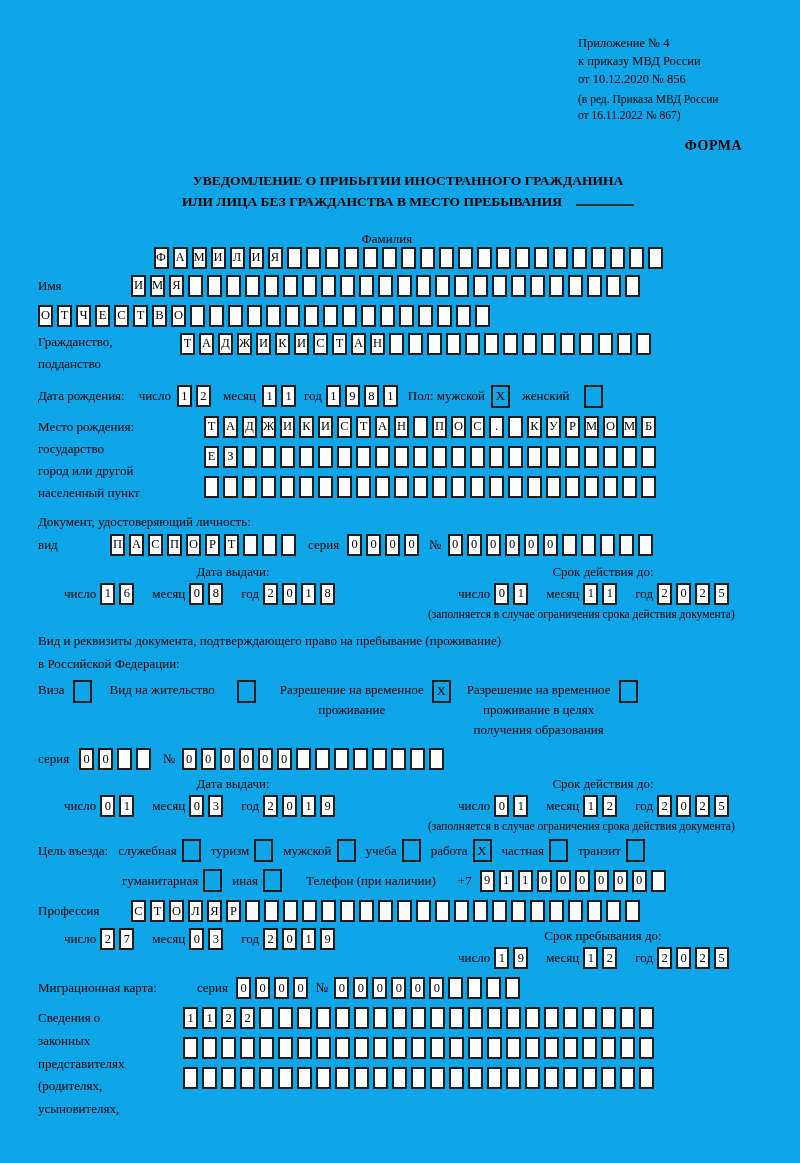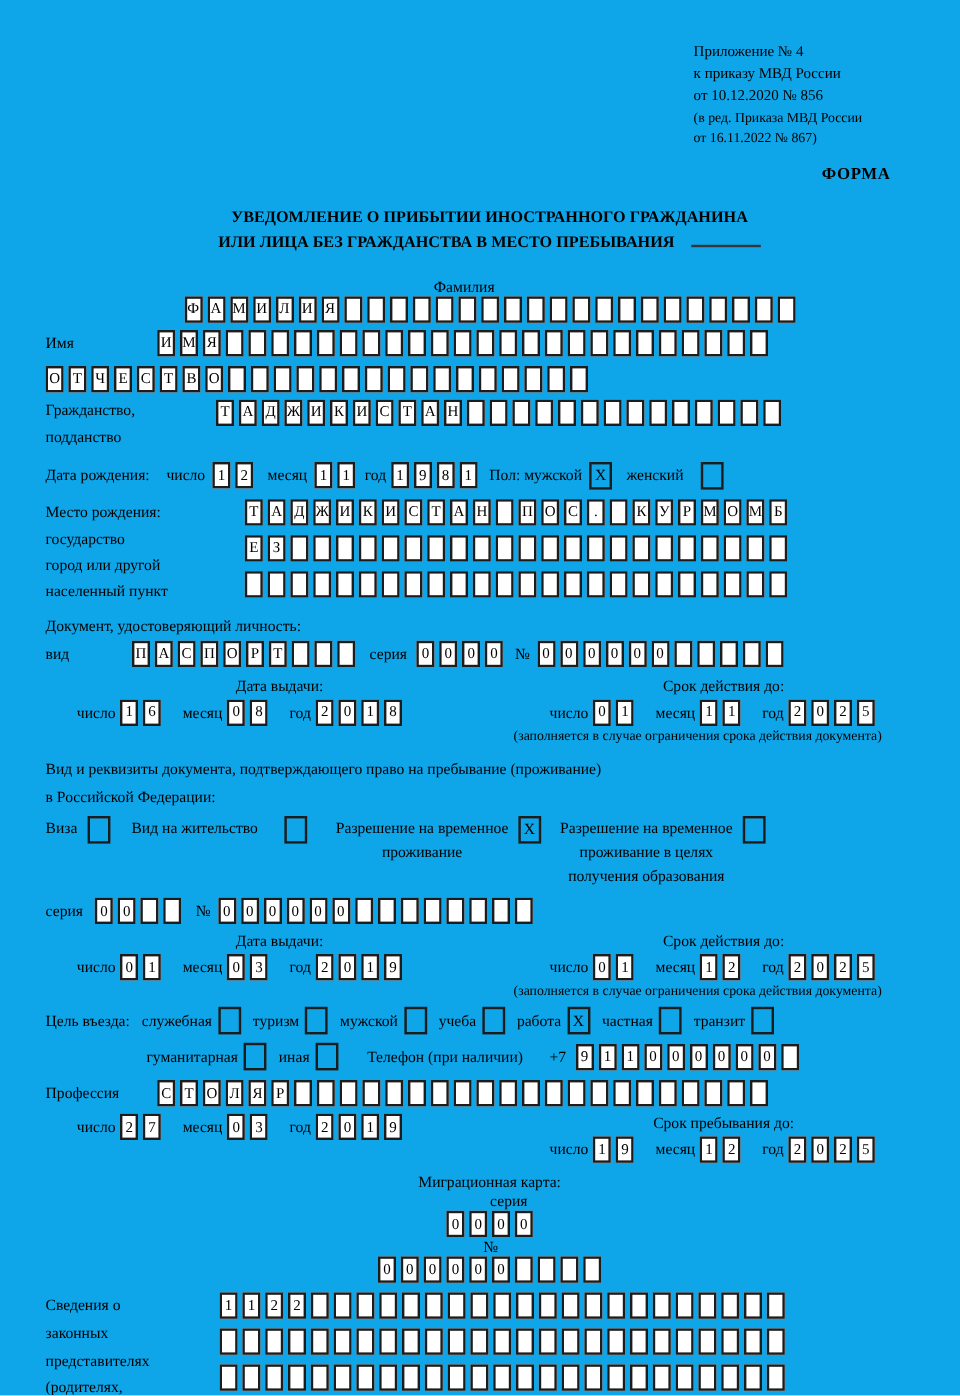--- a/index.html
+++ b/index.html
@@ -629,21 +629,21 @@
         <span class="cells">
             <span class="cell">2</span>
             <span class="cell">0</span>
             <span class="cell">2</span>
             <span class="cell">5</span>
           </span>
       </div>
     </div>
   </div>
 
-  <div class="row" style="margin-top:8px;flex-direction:column;">
+  <div class="row" style="margin-top:8px;">
     <span class="lbl">Миграционная карта:</span>
     <span class="lbl" style="margin:0 8px 0 40px;">серия</span>
     <span class="cells">
         <span class="cell">0</span>
         <span class="cell">0</span>
         <span class="cell">0</span>
         <span class="cell">0</span>
       </span>
     <span class="lbl" style="margin:0 6px 0 8px;">№</span>
     <span class="cells">

